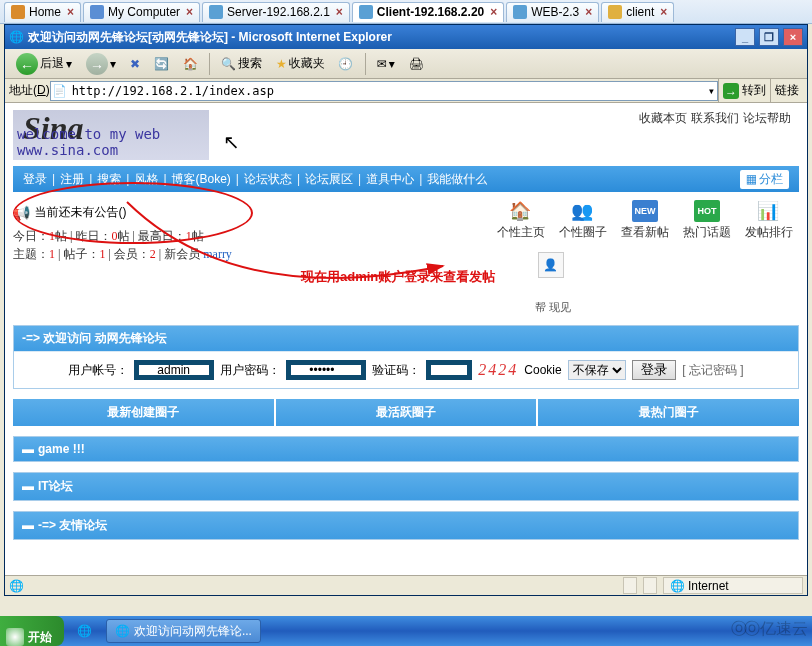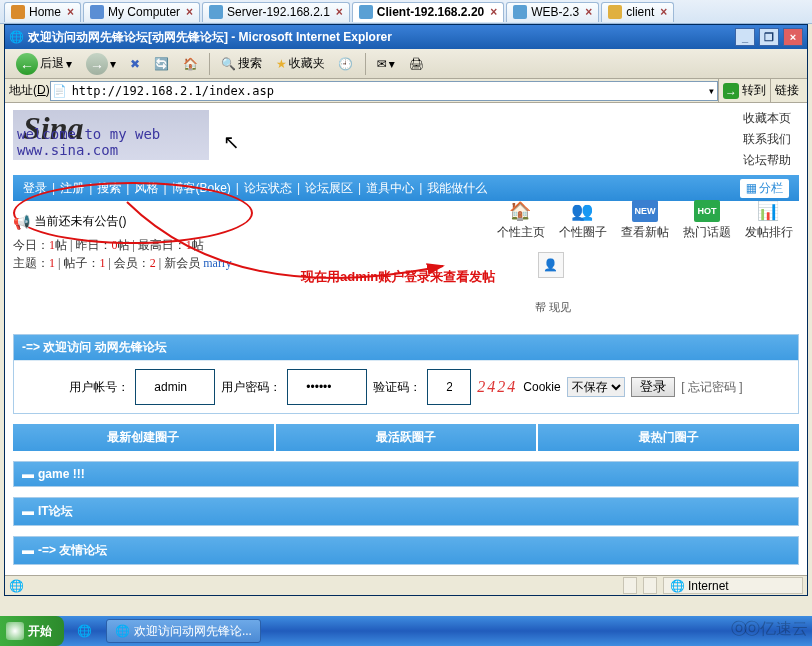--- a/index.html
+++ b/index.html
@@ -23,51 +23,51 @@
 .tbtn .tcirc{width:22px;height:22px;border-radius:50%;display:flex;align-items:center;justify-content:center;color:#fff;font-size:14px}
 .addr-bar{height:24px;background:#ece9d8;border-bottom:1px solid #aca899;display:flex;align-items:center;gap:0;padding:0 4px}
 .addr-input{flex:1;height:20px;border:1px solid #7f9db9;background:#fff;display:flex;align-items:center;gap:4px;padding:0 2px;font-family:monospace}
 .go-box{display:flex;align-items:center;gap:3px;padding:0 4px;border-left:1px solid #aca899;height:24px}
 .page{height:472px;overflow:auto;background:#fff;position:relative;border-top:1px solid #fff}
 .page-inner{padding:6px 8px 20px;min-width:760px;position:relative}
 .header-row{display:flex;align-items:flex-start;gap:8px}
 .logo{width:196px;height:50px;background:linear-gradient(180deg,#c7cbde,#d6d9ea);position:relative;overflow:hidden;font-family:cursive;font-style:italic;font-size:32px;font-weight:bold;color:#2a2a2a;padding-left:10px}
 .logo .sub{position:absolute;left:4px;bottom:2px;font-size:14px;font-style:normal;font-weight:normal;font-family:monospace;color:#3b36a0}
 .cursor-arrow{position:absolute;left:218px;top:26px;font-size:20px;color:#000}
-.right-links{margin-left:auto;display:flex;flex-direction:column;align-items:flex-end;gap:4px;color:#333;padding-right:8px}
+.right-links{margin-left:auto;display:flex;flex-direction:row;align-items:flex-end;gap:4px;color:#333;padding-right:8px}
 .forum-nav{margin-top:6px;height:26px;background:linear-gradient(180deg,#4aa4e8,#2c8cd9);color:#fff;display:flex;align-items:center;padding:0 10px;gap:2px}
 .forum-nav span.sep{opacity:.9;padding:0 3px}
 .forum-nav a{color:#fff;text-decoration:none;cursor:pointer}
 .share-btn{margin-left:auto;background:#fff;color:#2c8cd9;border-radius:2px;padding:1px 6px;display:flex;align-items:center;gap:2px}
 .announce{display:flex;align-items:center;gap:4px;margin-top:10px;padding:2px 0;position:relative}
 .speaker{color:#4aa4e8;font-size:14px}
 .stats{font-family:SimSun;color:#333;line-height:1.5;margin-top:4px}
 .stats a{color:#2462c2;text-decoration:none}
 .icon-row{position:absolute;right:14px;top:96px;display:flex;gap:14px}
 .icon-item{display:flex;flex-direction:column;align-items:center;gap:2px;font-size:12px;color:#333;cursor:pointer}
 .icon-item .ico{width:26px;height:22px;display:flex;align-items:center;justify-content:center;font-size:18px}
 .avatar-box{position:absolute;right:243px;top:148px;width:26px;height:26px;border:1px solid #ccc;background:#f7f7f7;display:flex;align-items:center;justify-content:center}
 .red-note{position:absolute;left:296px;top:164px;color:#d11;font-weight:bold;font-size:13px}
 .ann-oval{position:absolute;left:8px;top:78px;width:240px;height:62px;border:2px solid #d11;border-radius:50%}
 .login-panel{margin-top:62px;border:1px solid #a9cdea}
 .panel-head{background:linear-gradient(180deg,#5baeea,#3f9ce2);color:#fff;padding:4px 8px;font-weight:bold}
 .login-row{background:#fff;padding:8px;display:flex;align-items:center;justify-content:center;gap:6px;flex-wrap:nowrap;border-top:1px solid #d9e9f5}
-.login-row input[type=text],.login-row input[type=password]{border:1px solid #0c4a6e;height:36px;padding:0 18px;font-size:12px}
+.login-row input[type=text],.login-row input[type=password]{border:5px solid #0c4a6e;height:20px;padding:0 18px;font-size:12px}
 .login-row select{border:1px solid #a8c3dc;height:20px;font-size:12px}
 .login-row .btn{height:20px;padding:0 8px;background:linear-gradient(180deg,#f5f5f5,#ddd);border:1px solid #888;cursor:pointer}
 .captcha{font-family:cursive;color:#d33;font-size:16px;font-style:italic;letter-spacing:2px}
 .three-col{display:flex;margin-top:10px;gap:2px}
 .three-col .col{flex:1;background:linear-gradient(180deg,#5baeea,#3f9ce2);color:#fff;text-align:center;padding:5px;font-weight:bold}
 .section{margin-top:10px;background:linear-gradient(180deg,#5baeea,#3f9ce2);color:#fff;padding:5px 8px;font-weight:bold;border:1px solid #a9cdea}
 .section .collapse{margin-right:4px}
 .status-bar{height:20px;border-top:1px solid #aca899;background:#ece9d8;display:flex;align-items:center;padding:0 4px;gap:6px}
 .status-sep{flex:1}
 .status-cell{border:1px solid #c8c4b4;background:#f3f1e7;padding:1px 6px;display:flex;align-items:center;gap:3px;height:17px}
 .taskbar{position:absolute;left:0;right:0;bottom:0;height:30px;background:linear-gradient(180deg,#3f8de0,#215cbc,#3f8de0);display:flex;align-items:center}
-.start-btn{height:30px;padding:0 12px 0 6px;background:linear-gradient(90deg,#3fae3f,#2c8a2c);color:#fff;font-weight:bold;display:flex;align-items:center;gap:4px;border-radius:0 8px 8px 0}
+.start-btn{height:30px;padding:0 12px 0 6px;background:linear-gradient(90deg,#3fae3f,#2c8a2c);color:#fff;font-weight:bold;display:flex;align-items:flex-end;gap:4px;border-radius:0 8px 8px 0}
 .task-item{margin-left:6px;height:24px;background:linear-gradient(180deg,#6da9e8,#4b8ad4);border:1px solid #2a5fa8;border-radius:3px;padding:0 8px;display:flex;align-items:center;gap:4px;color:#fff}
 .watermark{position:absolute;right:4px;bottom:6px;font-size:16px;color:rgba(0,0,0,.25);display:flex;align-items:center;gap:3px;z-index:50}
 .watermark .oo{font-family:Arial;letter-spacing:-3px}
 svg.arrow-svg{position:absolute;left:70px;top:94px;pointer-events:none;z-index:10}
 </style>
 </head>
 <body>
 
 <div class="work-area">
 

